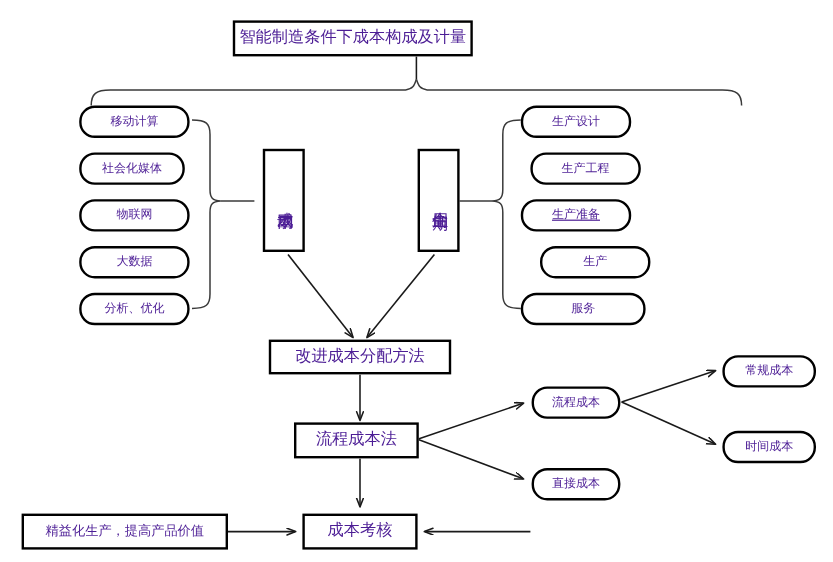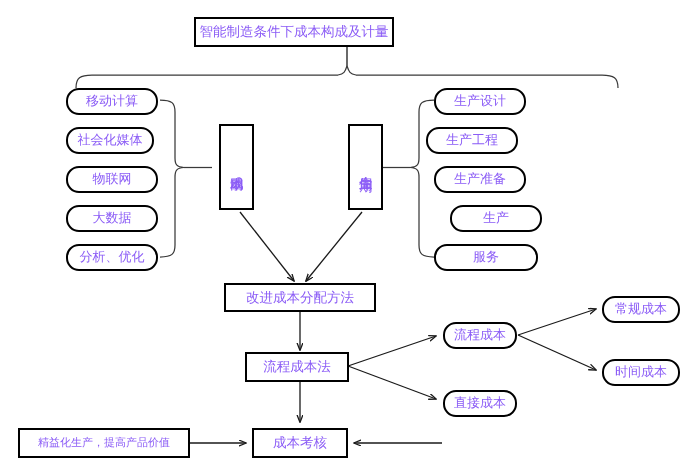--- a/index.html
+++ b/index.html
@@ -28,33 +28,33 @@
   }
   .node {
     position: absolute;
     box-sizing: border-box;
     background: #ffffff;
     border: 2px solid #000000;
     display: flex;
     align-items: center;
     justify-content: center;
     text-align: center;
-    color: #8b5cf6;
+    color: #4c1d95;
     line-height: 1.12;
     white-space: nowrap;
   }
   .node.vert {
     writing-mode: vertical-rl;
     text-orientation: upright;
     white-space: normal;
     letter-spacing: 1px;
     line-height: 1;
   }
   .t12 { font-size: 11px; }
-  .t13 { font-size: 13px; border-radius: 13px; }
+  .t13 { font-size: 10px; border-radius: 13px; }
   .t135 { font-size: 13.5px; }
 </style>
 </head>
 <body>
 
 <div id="canvas">
 
   <svg class="layer" viewBox="0 0 694 468">
     <defs>
       <marker id="arrow" markerWidth="9" markerHeight="9" refX="7.4" refY="3.2" orient="auto" markerUnits="userSpaceOnUse">
@@ -116,22 +116,22 @@
   <div class="node t13" style="left:66px; top:88px; width:92px; height:27px;">移动计算</div>
   <div class="node t13" style="left:66px; top:127px; width:88px; height:27px;">社会化媒体</div>
   <div class="node t13" style="left:66px; top:166px; width:92px; height:27px;">物联网</div>
   <div class="node t13" style="left:66px; top:205px; width:92px; height:27px;">大数据</div>
   <div class="node t13" style="left:66px; top:244px; width:92px; height:27px;">分析、优化</div>
 
   <div class="node vert t135" style="left:219px; top:124px; width:35px; height:86px;">成本动因</div>
   <div class="node vert t135" style="left:348px; top:124px; width:35px; height:86px;">生命周期</div>
 
   <div class="node t13" style="left:434px; top:88px; width:92px; height:27px;">生产设计</div>
-  <div class="node t13" style="left:426px; top:127px; width:92px; height:27px;">生产工程</div>
-  <div class="node t13" style="left:434px; top:166px; width:92px; height:27px;">生产准备</div>
+  <div class="node t13" style="left:442px; top:127px; width:92px; height:27px;">生产工程</div>
+  <div class="node t13" style="left:434px; top:166px; width:92px; height:27px;text-decoration:underline;">生产准备</div>
   <div class="node t13" style="left:434px; top:205px; width:92px; height:27px;margin-left:16px;">生产</div>
   <div class="node t13" style="left:434px; top:244px; width:104px; height:27px;">服务</div>
 
   <div class="node t135" style="left:224px; top:283px; width:152px; height:29px;">改进成本分配方法</div>
 
   <div class="node t135" style="left:245px; top:352px; width:104px; height:30px;">流程成本法</div>
 
   <div class="node t13" style="left:443px; top:322px; width:74px; height:27px;">流程成本</div>
   <div class="node t13" style="left:443px; top:390px; width:74px; height:27px;">直接成本</div>
 

